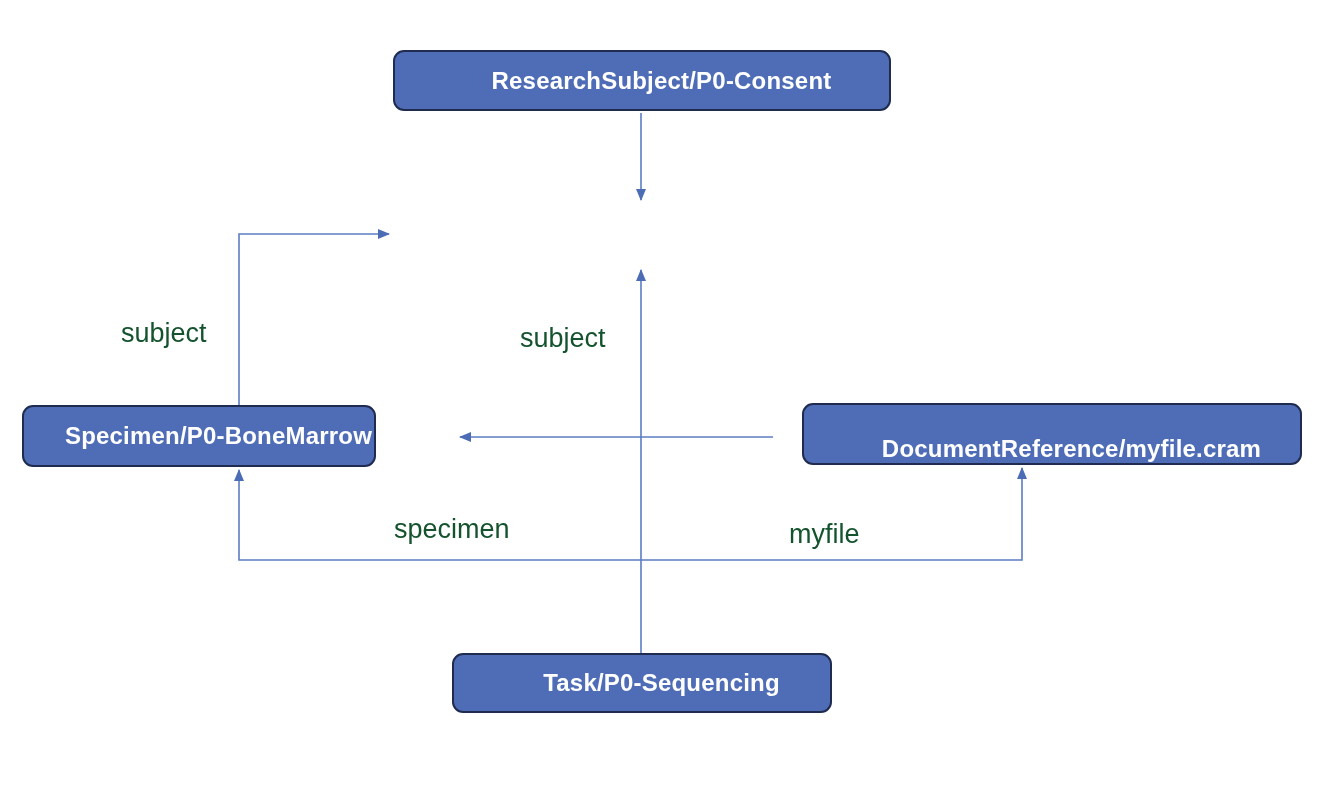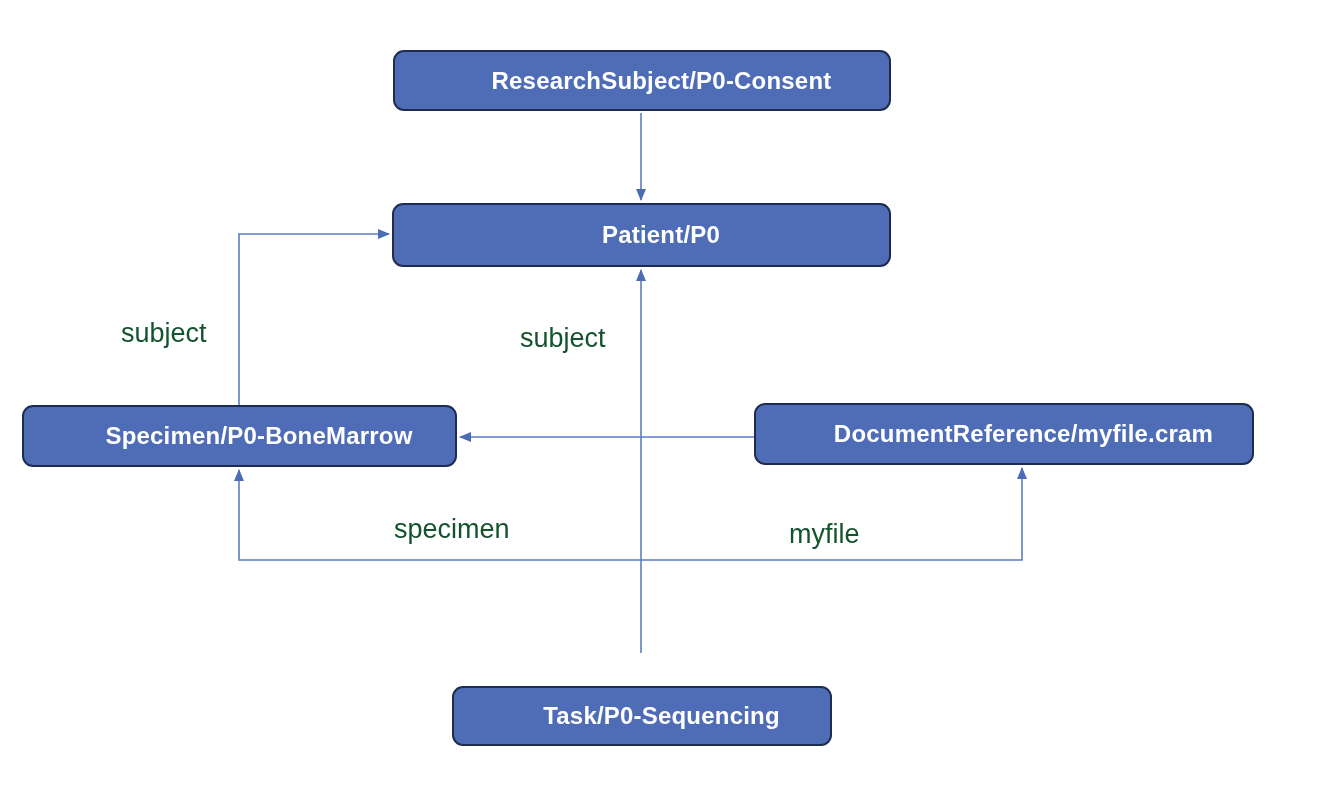--- a/index.html
+++ b/index.html
@@ -27,23 +27,23 @@
     color: #ffffff;
     font-size: 24px;
     font-weight: 600;
     letter-spacing: 0.2px;
     box-sizing: border-box;
     text-align: center;
     padding-left: 39px;
   }
   .node-research  { left: 393px; top: 50px;  width: 498px; height: 61px; }
   .node-patient   { left: 392px; top: 203px; width: 499px; height: 64px; }
-  .node-specimen  { left: 22px;  top: 405px; width: 435px; height: 62px; }
-  .node-docref    { left: 754px; top: 403px; width: 500px; height: 62px; }
-  .node-task      { left: 452px; top: 686px; width: 380px; height: 60px; }
+  .node-specimen  { left: 22px;  top: 405px; width: 354px; height: 62px; }
+  .node-docref    { left: 802px; top: 403px; width: 500px; height: 62px; align-items: flex-end; }
+  .node-task      { left: 452px; top: 653px; width: 380px; height: 60px; }
   .edge-label {
     position: absolute;
     color: #14532d;
     font-size: 27px;
     font-weight: 400;
     white-space: nowrap;
     line-height: 1.25;
   }
   .lbl-subject-left { left: 121px; top: 317px; }
   .lbl-subject-mid  { left: 520px; top: 322px; }
@@ -72,23 +72,20 @@
 
     <path d="M 641 560 L 239 560 L 239 470" fill="none" stroke="#5b7dc4" stroke-width="1.6" marker-end="url(#arrow)"></path>
 
     <path d="M 641 560 L 1022 560 L 1022 468" fill="none" stroke="#5b7dc4" stroke-width="1.6" marker-end="url(#arrow)"></path>
   </svg>
 
   <div class="node node-research">
     <span>ResearchSubject/P0-Consent</span>
   </div>
 
-  <div class="node node-patient">
-    <span>Patient/P0</span>
-  </div>
 
   <div class="node node-specimen">
     <span>Specimen/P0-BoneMarrow</span>
   </div>
 
   <div class="node node-docref">
     <span>DocumentReference/myfile.cram</span>
   </div>
 
   <div class="node node-task">

